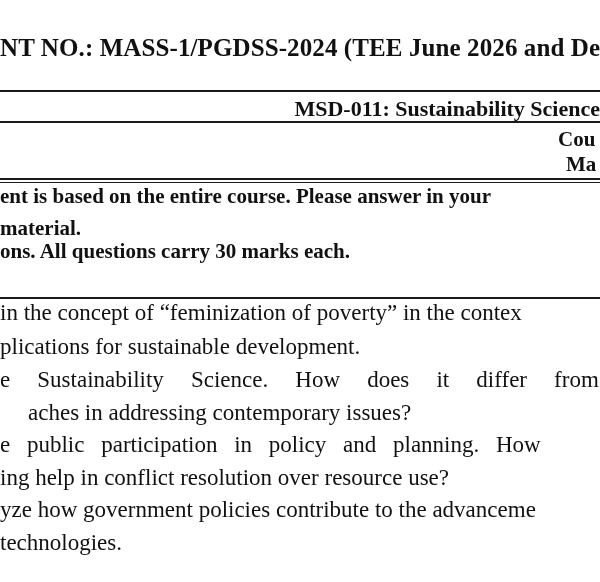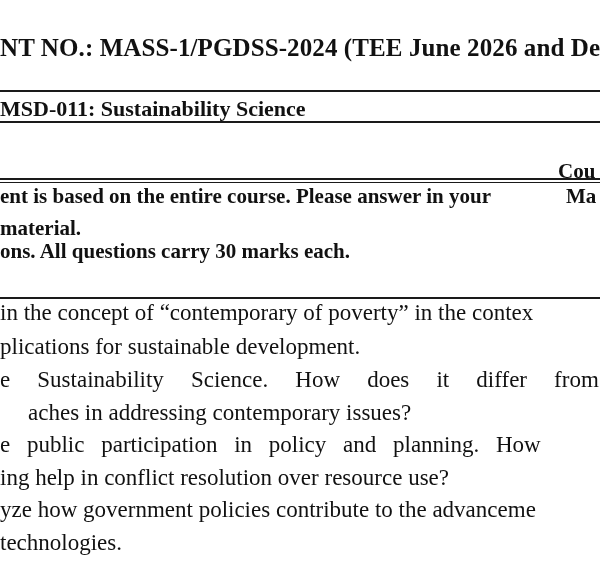--- a/index.html
+++ b/index.html
@@ -5,22 +5,22 @@
   html, body { margin: 0; padding: 0; }
   body {
     width: 600px; height: 582px; overflow: hidden;
     background: #ffffff; position: relative;
     font-family: "Liberation Serif", "DejaVu Serif", serif;
     color: #111111;
   }
   .abs { position: absolute; white-space: nowrap; }
   .hline { position: absolute; left: 0; width: 600px; background: #1a1a1a; }
   .title { left: 0; top: 34px; font-size: 25px; font-weight: bold; letter-spacing: 0.1px; }
-  .course { top: 96px; left: 0; width: 600px; text-align: left; font-size: 22px; font-weight: bold; box-sizing: border-box;}
-  .rt { font-size: 21px; font-weight: bold; margin-top: 32px; }
+  .course { top: 96px; left: 0; width: 600px; text-align: right; font-size: 22px; font-weight: bold; box-sizing: border-box;}
+  .rt { font-size: 21px; font-weight: bold; }
   .instr { font-size: 21px; font-weight: bold; left: 0; }
   .q { font-size: 23px; left: 0; }
   .just { width: 640px; text-align: justify; text-align-last: justify; }
 </style>
 </head>
 <body>
 
 <div>
 
   <div class="abs title">NT NO.: MASS-1/PGDSS-2024 (TEE June 2026 and Decem</div>
@@ -36,21 +36,21 @@
   <div class="hline" style="top:182px;height:1px;"></div>
 
   <div class="abs instr" style="top:184px;">ent is based on the entire course. Please answer in your</div>
   <div class="abs instr" style="top:216px;text-align:right;"> material.</div>
   <div class="abs instr" style="top:239px;">ons. All questions carry 30 marks each.</div>
 
   <div class="hline" style="top:297px;height:2px;"></div>
 
   <div>
     <div>
-      <div class="abs q" style="top:300px;">in the concept of “contemporary of poverty” in the contex</div>
+      <div class="abs q" style="top:300px;">in the concept of “feminization of poverty” in the contex</div>
       <div class="abs q" style="top:334px;">plications for sustainable development.</div>
     </div>
     <div>
       <div class="abs q just" style="top:367px;word-spacing:8px;">e Sustainability Science. How does it differ from tr</div>
       <div class="abs q" style="top:400px;margin-left:28px;">aches in addressing contemporary issues?</div>
     </div>
     <div>
       <div class="abs q" style="top:432px;word-spacing:11px;">e public participation in policy and planning. How</div>
       <div class="abs q" style="top:465px;text-align:center;">ing help in conflict resolution over resource use?</div>
     </div>

